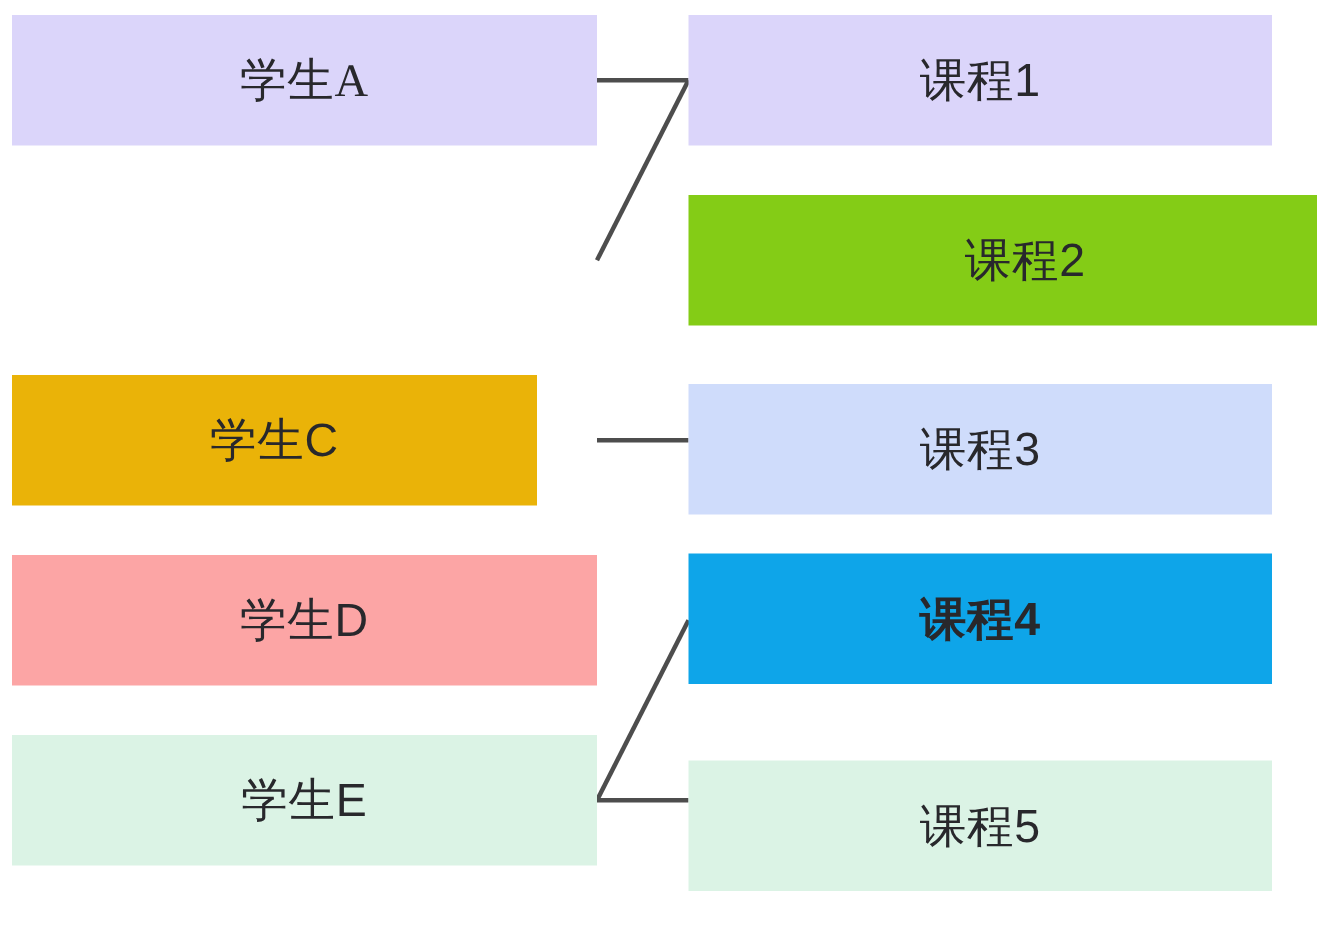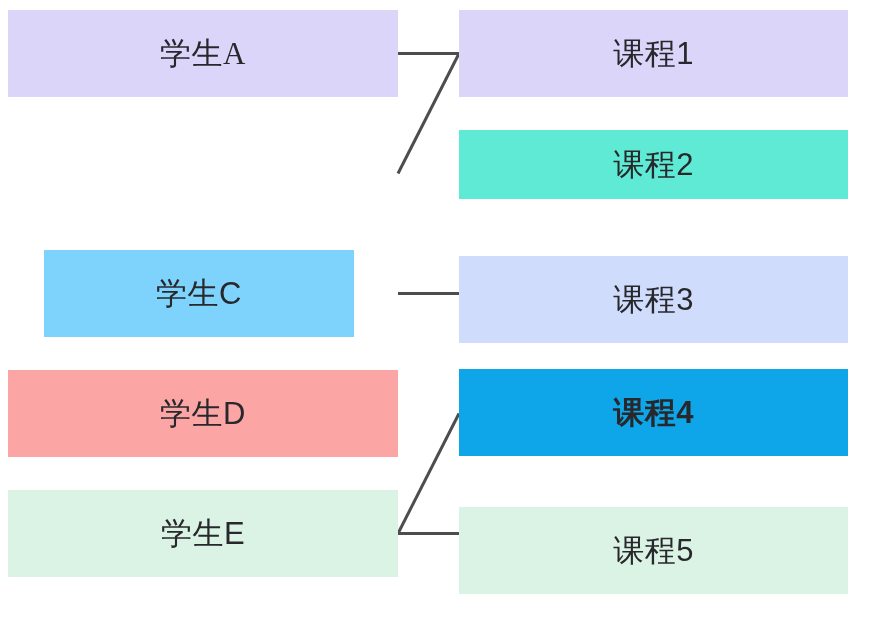--- a/index.html
+++ b/index.html
@@ -38,33 +38,33 @@
   <svg id="edge-layer" width="891" height="621">
       <line x1="398" y1="53.5" x2="459" y2="53.5" stroke="#4d4d4d" stroke-width="3"></line>
       <line x1="398" y1="173.5" x2="459" y2="53.5" stroke="#4d4d4d" stroke-width="3"></line>
       <line x1="398" y1="293.5" x2="459" y2="293.5" stroke="#4d4d4d" stroke-width="3"></line>
       <line x1="398" y1="533.5" x2="459" y2="413.5" stroke="#4d4d4d" stroke-width="3"></line>
       <line x1="398" y1="533.5" x2="459" y2="533.5" stroke="#4d4d4d" stroke-width="3"></line>
     </svg>
 <div class="node" style="left: 8px; top: 10px; width: 390px; height: 87px; background: rgb(219, 213, 250); color: rgb(40, 40, 44); font-family: Liberation Serif, serif;">
       <span>学生A</span>
     </div>
-    <div class="node" style="left: 8px; top: 250px; width: 310px; height: 87px; background: #7dd3fc; color: rgb(40, 40, 44); margin-left: 36px;">
+    <div class="node" style="left: 8px; top: 250px; width: 350px; height: 87px; background: #eab308; color: rgb(40, 40, 44);">
       <span>学生C</span>
     </div>
     <div class="node" style="left: 8px; top: 370px; width: 390px; height: 87px; background: #fca5a5; color: rgb(40, 40, 44);">
       <span>学生D</span>
     </div>
     <div class="node" style="left: 8px; top: 490px; width: 390px; height: 87px; background: rgb(219, 243, 229); color: rgb(40, 40, 44);">
       <span>学生E</span>
     </div>
     <div class="node" style="left: 459px; top: 10px; width: 389px; height: 87px; background: rgb(219, 213, 250); color: rgb(40, 40, 44); text-align: right;">
       <span>课程1</span>
     </div>
-    <div class="node" style="left: 459px; top: 130px; width: 389px; height: 69px; background: #5eead4; color: rgb(40, 40, 44);">
+    <div class="node" style="left: 459px; top: 130px; width: 389px; height: 87px; background: #84cc16; color: rgb(40, 40, 44); padding-left: 30px;">
       <span>课程2</span>
     </div>
     <div class="node" style="left: 459px; top: 256px; width: 389px; height: 87px; background: rgb(207, 220, 251); color: rgb(40, 40, 44);">
       <span>课程3</span>
     </div>
     <div class="node" style="left: 459px; top: 369px; width: 389px; height: 87px; background: #0ea5e9; color: rgb(40, 40, 44); font-weight: bold;">
       <span>课程4</span>
     </div>
     <div class="node" style="left: 459px; top: 507px; width: 389px; height: 87px; background: rgb(219, 243, 229); color: rgb(40, 40, 44);">
       <span>课程5</span>

